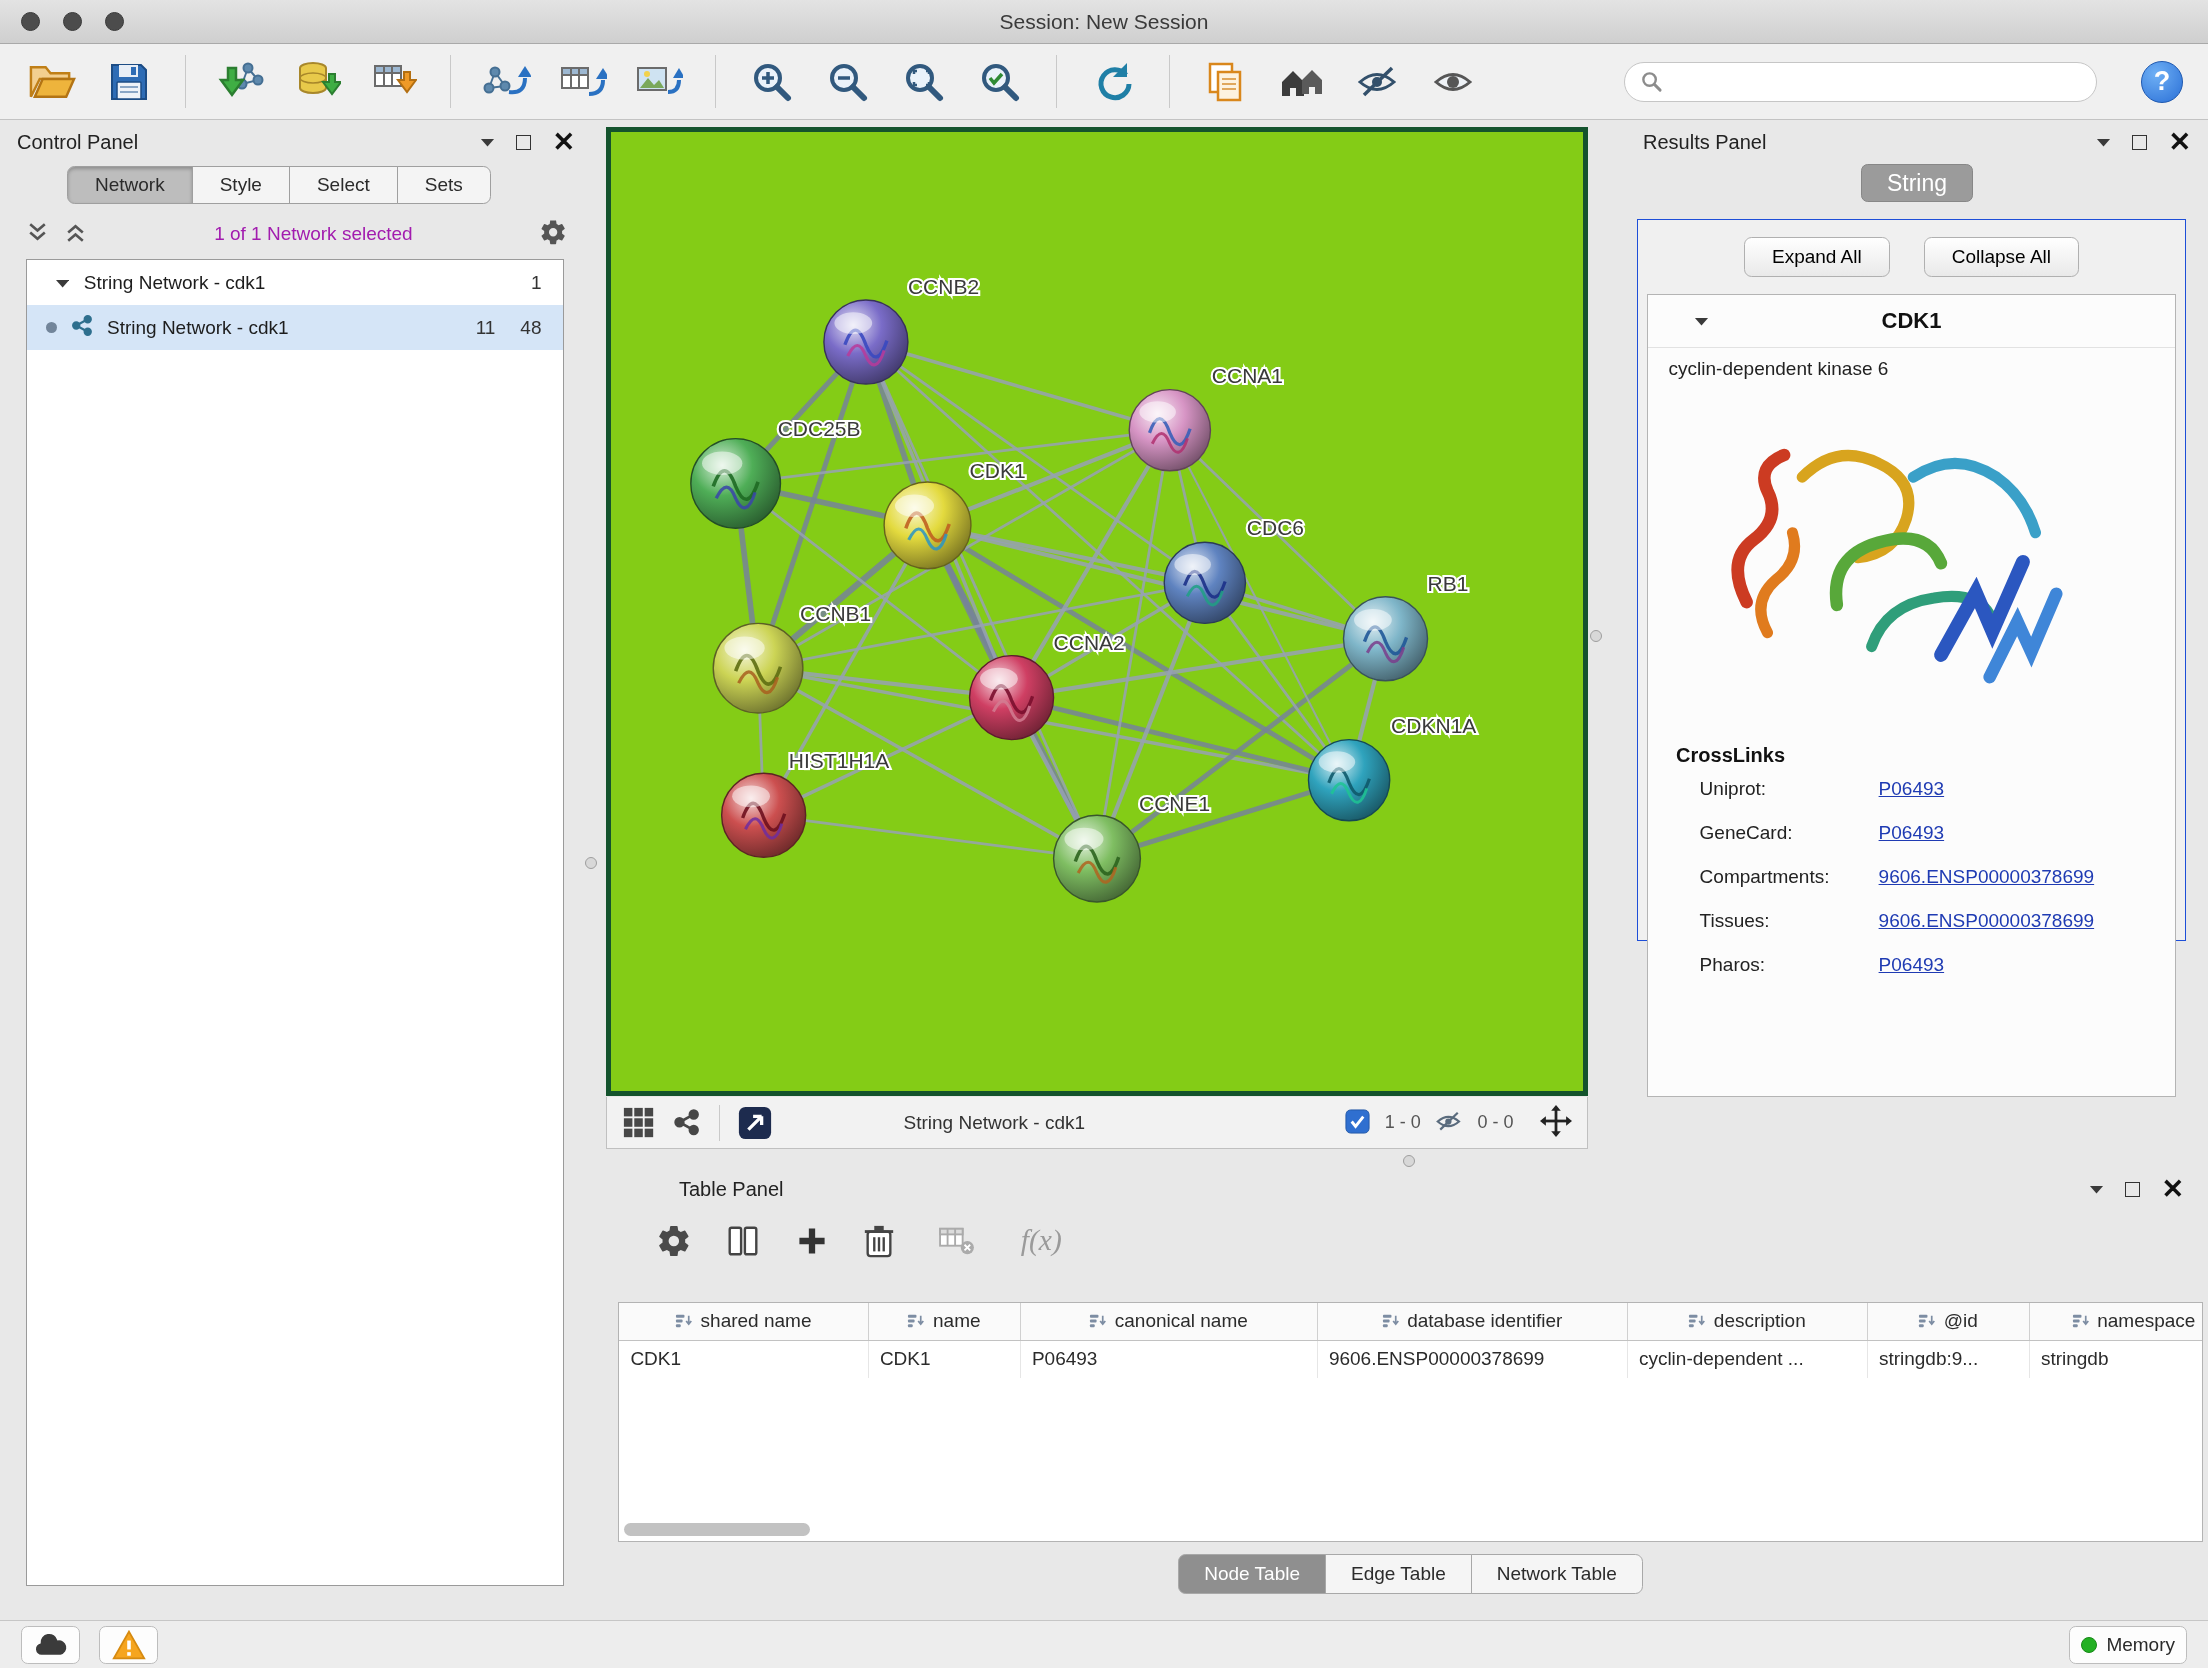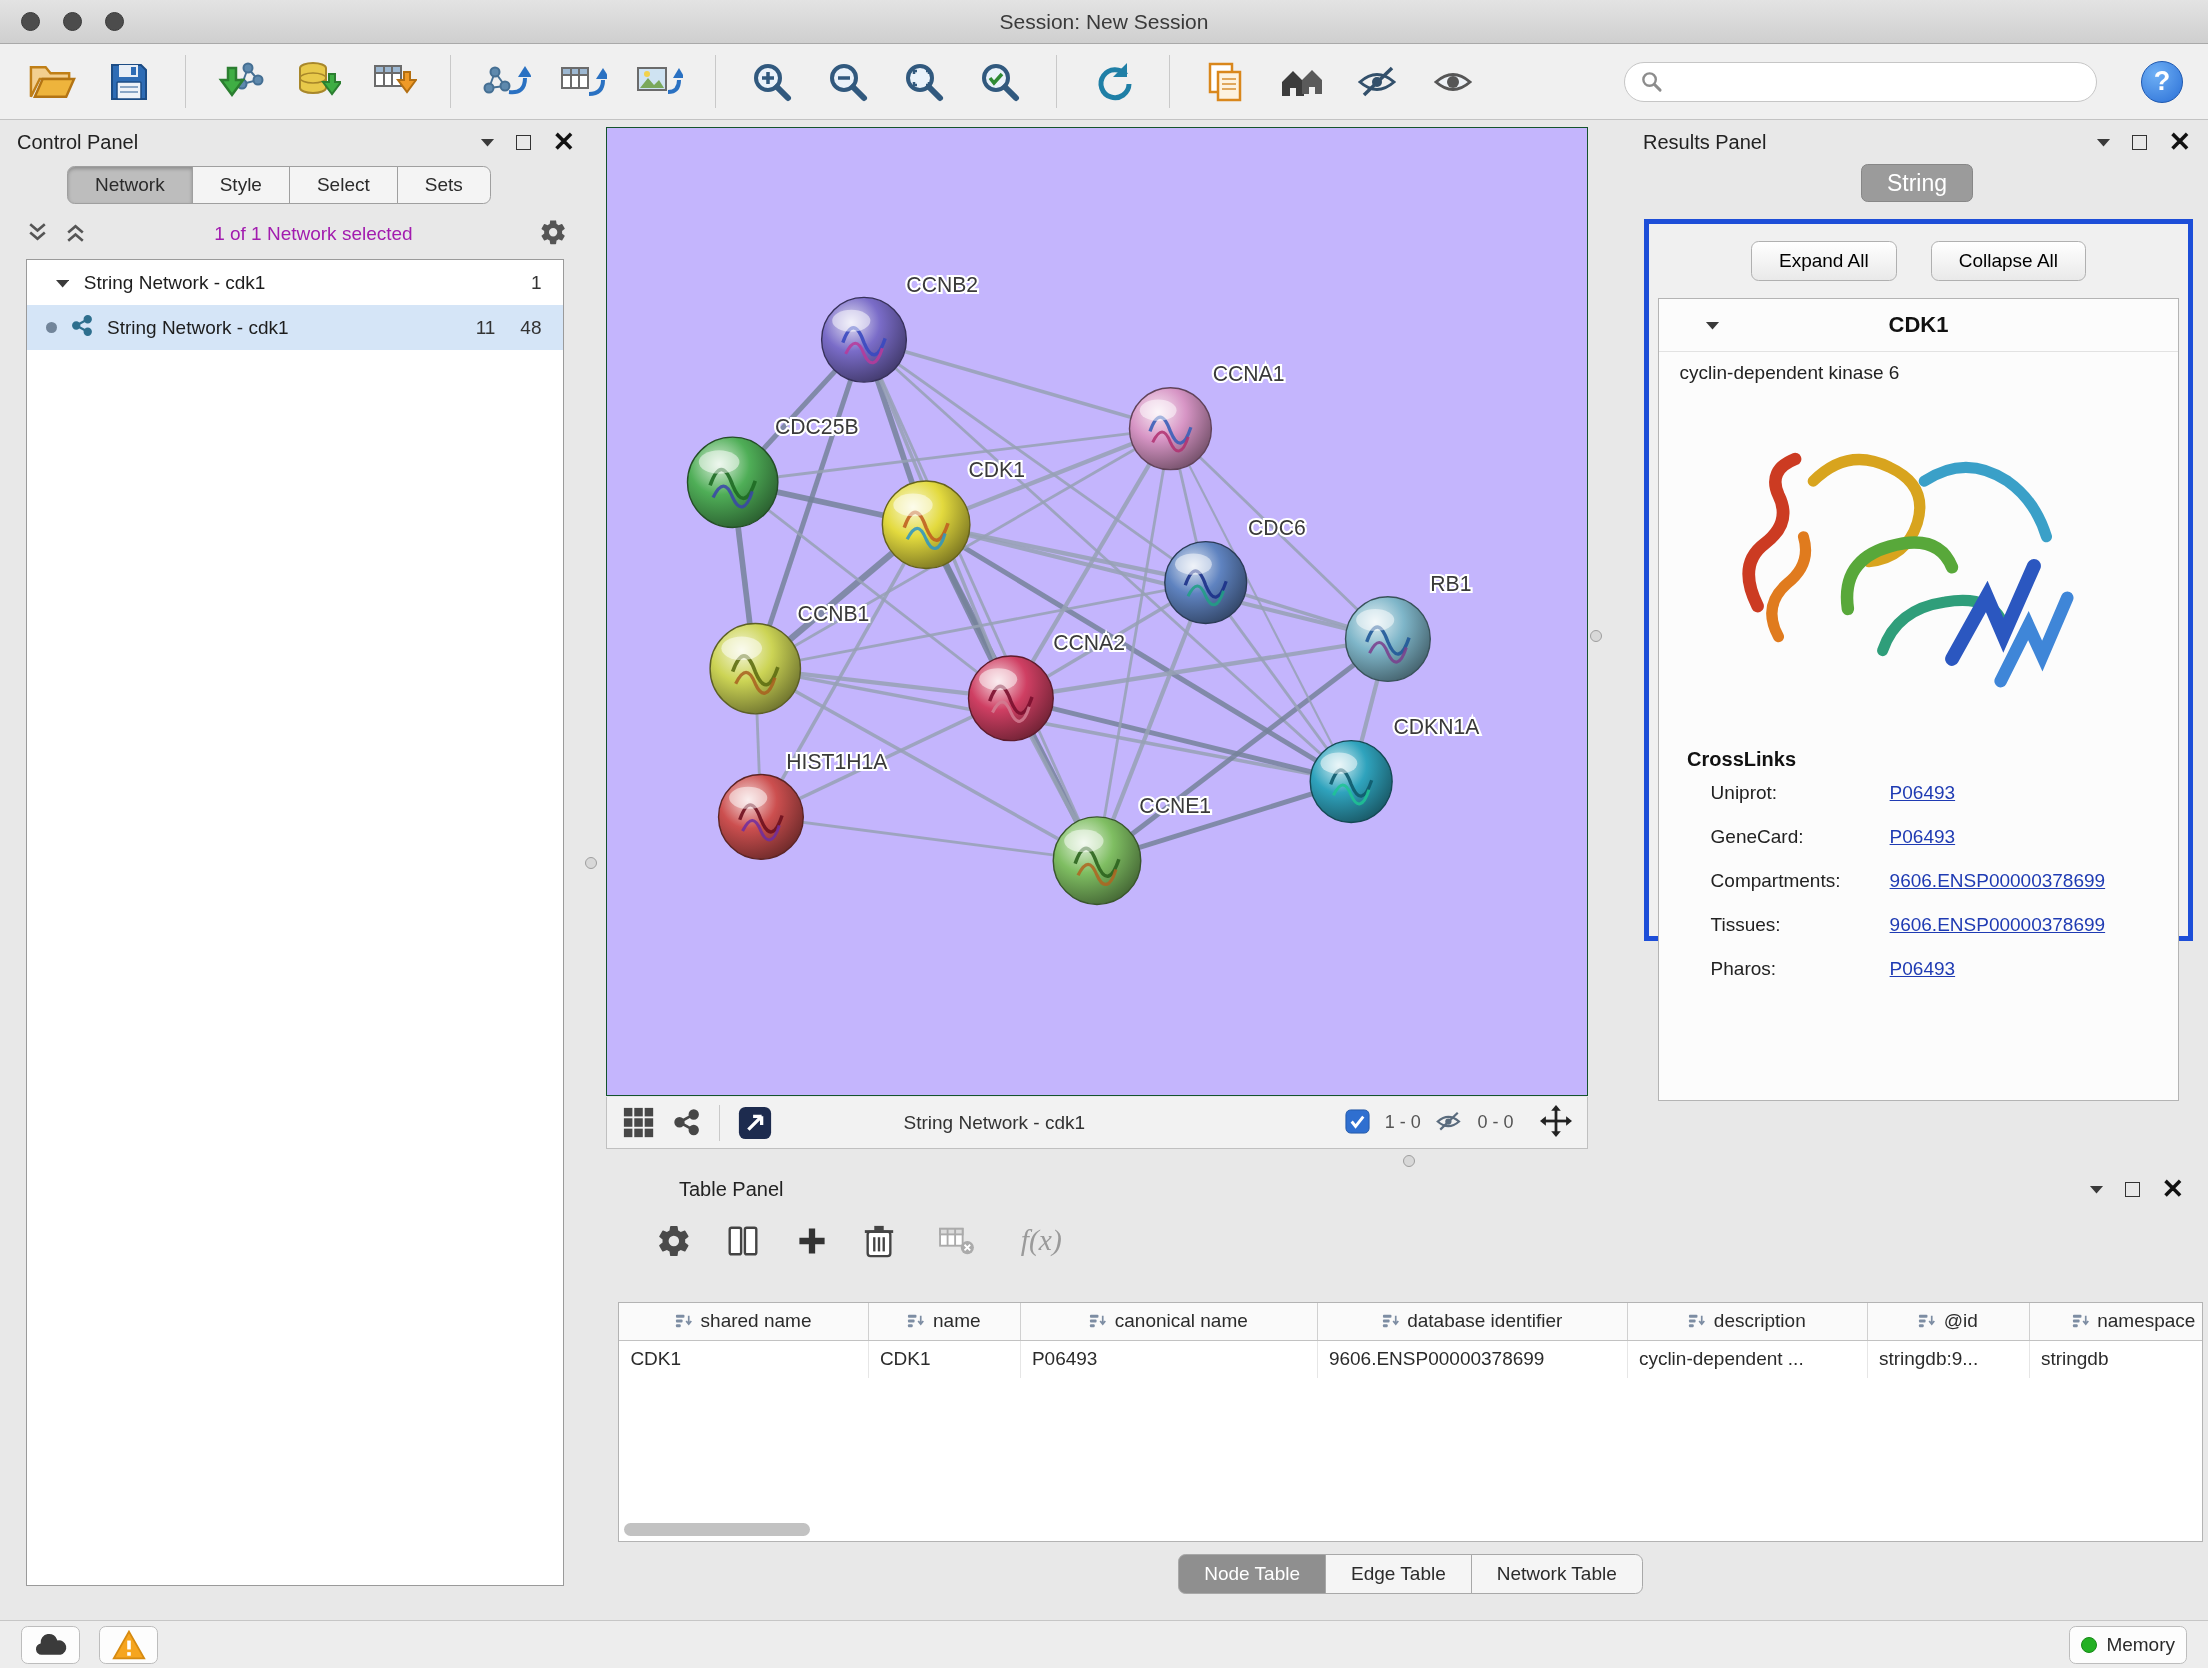--- a/index.html
+++ b/index.html
@@ -38,33 +38,33 @@
 .cp-netsel .status{flex:1;text-align:center;font-size:19px;color:#a21caf}
 .cp-tree{position:absolute;left:26px;right:28.5px;top:139px;bottom:34px;background:#fff;border:1px solid #9a9a9a;overflow:hidden}
 .tree-row{height:45px;display:flex;align-items:center;font-size:19px;color:#1d1d1d}
 .tree-row.root{padding-left:28.5px;gap:15px}
 .tree-row.child{padding-left:19px;gap:13.3px;background:#d5e5f7}
 .tree-count{margin-left:auto;margin-right:21px;color:#333}
 .tree-counts{margin-left:auto;margin-right:21px;display:flex;gap:25px;color:#333}
 .node-dot{width:11.4px;height:11.4px;border-radius:50%;background:#72859a;display:block}
 
 
-.net-canvas{position:absolute;left:606px;top:127px;width:982px;height:969px;background:#c4b5fd;border:1px solid #14532d}
+.net-canvas{position:absolute;left:606px;top:127px;width:982px;height:969px;background:#84cc16;border:5px solid #14532d}
 .net-canvas svg{display:block;width:100%;height:100%}
 .net-bar{position:absolute;left:606px;top:1097px;width:982px;height:52px;background:#f2f2f2;border:1px solid #c0c0c0;border-top:none;display:flex;align-items:center;padding:0 15px;gap:17px}
 .nb-sep{width:1px;height:36px;background:#c9c9c9}
 .nb-title{font-size:19px;color:#333;margin-left:114px}
 .nb-right{margin-left:auto;display:flex;align-items:center;gap:13.3px}
 .nb-count{font-size:18px;color:#555}
 .nb-btn{background:none;border:none;display:flex;align-items:center;justify-content:center}
 
 
 .results-panel{position:absolute;left:1626px;top:120px;width:582px;height:1046px}
 .rp-tab{margin:0 auto;width:112px;height:38px;background:#9b9b9b;color:#fff;border:1px solid #878787;border-radius:6.7px;font-size:23px;display:flex;align-items:center;justify-content:center}
-.rp-box{position:absolute;left:18px;top:99px;width:549px;height:722px;background:#f0f0f0;border:5px solid #1d4ed8}
+.rp-box{position:absolute;left:11px;top:99px;width:549px;height:722px;background:#f0f0f0;border:1px solid #1d4ed8}
 .rp-buttons{display:flex;justify-content:center;gap:34px;margin-top:17px}
 .rp-btn{height:40px;border:1px solid #b0b0b0;border-radius:7.6px;background:linear-gradient(#ffffff,#e9e9e9);font-size:19px;padding:0 27px;font-family:inherit}
 .rp-subbox{margin:17px 8.6px 0 8.6px;height:803px;background:#fcfcfc;border:1px solid #b4b4b4;position:relative}
 .rp-protein-header{height:53px;display:flex;align-items:center;position:relative;border-bottom:1px solid #e2e2e2}
 .rp-protein-header .caret{position:absolute;left:46px}
 .rp-protein-name{margin:0 auto;font-size:22px;font-weight:bold;color:#111}
 .rp-desc{padding:9.5px 0 0 21px;font-size:19px;color:#222}
 .rp-img-wrap{margin:13.3px 0 0 57px}
 .rp-crosslinks-title{padding:13.3px 0 0 28.5px;font-size:20px;font-weight:bold;color:#111}
 .cl-row{height:44px;display:flex;align-items:center;padding-left:52px;font-size:19px}

